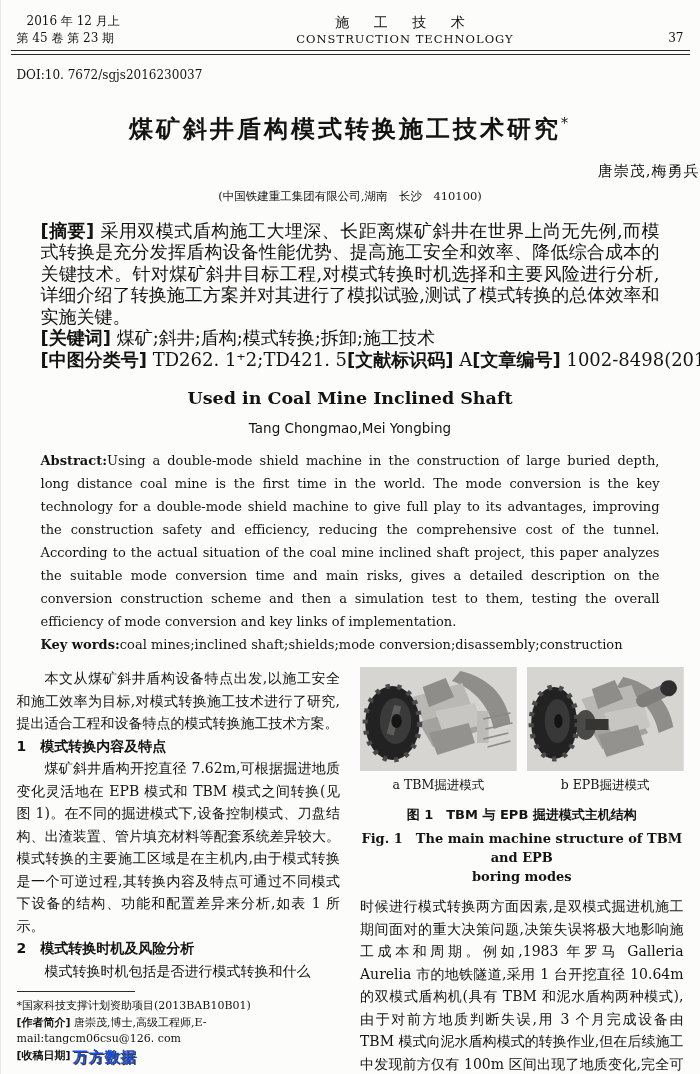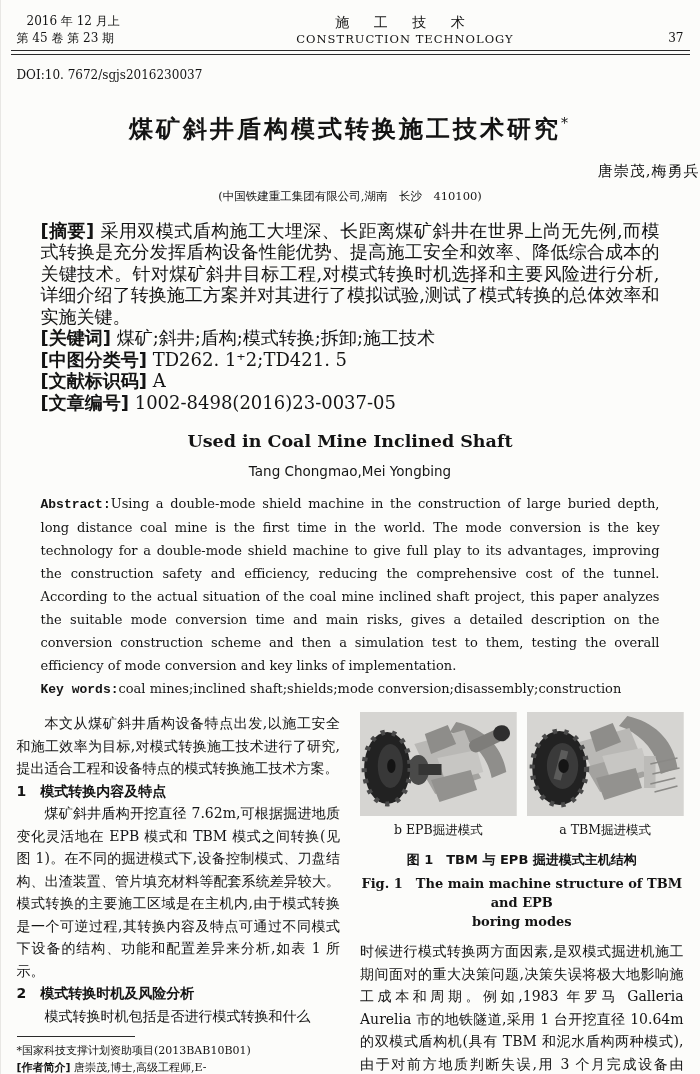--- a/index.html
+++ b/index.html
@@ -25,30 +25,30 @@
   .doi { margin:13px 0 0 16px; font-size:12px; }
   
   .title-cn { margin-top:26px; text-align:center; font-size:24px; font-weight:bold; letter-spacing:3px; line-height:30px; }
   .title-cn sup { font-size:14px; font-weight:normal; }
   .authors-cn { margin-top:18px; text-align:right; font-size:15px; letter-spacing:1px; }
   .affil-cn { margin-top:8px; text-align:center; font-size:11.5px; }
   
   .abs-cn { margin:16px 40px 0 40px; font-size:18px; line-height:21.5px; text-align:justify; }
   .abs-cn p { margin:0; }
   .lbl { font-family:"DejaVu Sans","Liberation Sans",sans-serif; font-weight:bold; }
-  .cls-line { display:flex; justify-content:space-between;flex-direction:column; }
+  .cls-line { display:flex; justify-content:space-between; }
   .cls-line span.seg { white-space:nowrap; }
   
   .title-en { margin-top:14px; text-align:center; font-weight:bold; font-size:17.5px; line-height:28px; }
   .authors-en { margin-top:8px; text-align:center; font-size:13.5px; font-family:"DejaVu Sans","Liberation Sans",sans-serif; }
   .affil-en { margin-top:7px; text-align:center; font-size:11.5px; font-style:italic; }
   
   .abs-en { margin:13px 40px 0 40px; font-size:13px; line-height:23px; text-align:justify; }
   .abs-en p { margin:0; }
-  .abs-en .blbl { font-weight:bold;font-family:Liberation Mono, monospace; }
+  .abs-en .blbl { font-weight:bold; }
   
   .columns { display:flex; gap:20px; margin:11px 16px 0 16px; }
   .col { flex:1; min-width:0; font-size:14px; line-height:22.5px; text-align:justify; }
   .col p { margin:0; }
   .col p.indent { text-indent:2em; }
   .sec-h { font-family:"DejaVu Sans","Liberation Sans",sans-serif; font-weight:bold; font-size:14px; margin:2px 0 2px 0; text-align:left; }
   
   .figures { display:flex; gap:10px; }
   .fig { flex:1; text-align:center; }
   .fig svg { display:block; width:100%; height:104px; }
@@ -131,42 +131,20 @@
           <p><span class="lbl">[收稿日期]</span><span class="watermark">万方数据</span></p>
         </div>
       </div>
     </div>
 
     <div class="col">
       <div class="figures">
         <div class="fig">
           <svg viewBox="0 0 150 104" preserveAspectRatio="none">
             <rect width="150" height="104" fill="#d6d5d2"></rect>
-            <path d="M92,10 C118,16 136,34 140,60 L126,66 C122,44 108,28 86,20 Z" fill="#8f8e8b"></path>
-            <polygon points="52,32 100,18 110,44 64,59" fill="#b9b8b5"></polygon>
-            <polygon points="58,57 104,44 116,66 72,82" fill="#a3a29f"></polygon>
-            <polygon points="62,22 84,13 92,32 68,42" fill="#8e8d8a"></polygon>
-            <polygon points="74,46 112,38 118,60 82,70" fill="#c7c6c3"></polygon>
-            <polygon points="68,68 106,58 112,78 76,90" fill="#93928f"></polygon>
-            <g transform="rotate(-26 122 30)">
-              <rect x="104" y="22" width="34" height="13" rx="6" fill="#7e7d7a"></rect>
-              <circle cx="138" cy="28" r="8" fill="#2e2e2e"></circle>
-            </g>
-            <ellipse cx="56" cy="58" rx="10" ry="15" fill="#4a4a49"></ellipse>
-            <rect x="56" y="52" width="22" height="11" fill="#353534"></rect>
-            <ellipse cx="26" cy="56" rx="22" ry="36" fill="#222222"></ellipse>
-            <ellipse cx="26" cy="56" rx="22" ry="36" fill="none" stroke="#4a4a4a" stroke-width="5" stroke-dasharray="4 7"></ellipse>
-            <ellipse cx="29" cy="54" rx="12" ry="22" fill="#383838"></ellipse>
-            <ellipse cx="30" cy="54" rx="4" ry="7" fill="#141414"></ellipse>
-          </svg>
-          <div class="fig-sub">b EPB掘进模式</div>
-        </div>
-        <div class="fig">
-          <svg viewBox="0 0 150 104" preserveAspectRatio="none">
-            <rect width="150" height="104" fill="#d6d5d2"></rect>
             <path d="M96,4 C122,10 140,28 144,56 L128,62 C124,40 110,22 88,14 Z" fill="#8f8e8b"></path>
             <polygon points="50,30 98,16 108,42 62,57" fill="#b9b8b5"></polygon>
             <polygon points="56,55 102,42 114,64 70,80" fill="#a3a29f"></polygon>
             <polygon points="60,20 82,11 90,30 66,40" fill="#8e8d8a"></polygon>
             <polygon points="72,44 110,36 116,58 80,68" fill="#c7c6c3"></polygon>
             <polygon points="66,66 104,56 110,76 74,88" fill="#93928f"></polygon>
             <rect x="112" y="44" width="11" height="32" fill="#bcbbb8"></rect>
             <g stroke="#8a8986" stroke-width="1.5" fill="none">
               <path d="M118,52 L144,46"></path>
                 <path d="M120,62 L146,56"></path>
@@ -174,20 +152,42 @@
                 <path d="M122,80 L144,74"></path>
             </g>
             <ellipse cx="31" cy="56" rx="26" ry="37" fill="#222222"></ellipse>
             <ellipse cx="31" cy="56" rx="26" ry="37" fill="none" stroke="#4a4a4a" stroke-width="5" stroke-dasharray="4 7"></ellipse>
             <ellipse cx="34" cy="54" rx="15" ry="23" fill="#3a3a3a"></ellipse>
             <rect x="29" y="38" width="7" height="30" fill="#5c5c5b" transform="rotate(14 32 53)"></rect>
             <ellipse cx="35" cy="54" rx="5" ry="7" fill="#151515"></ellipse>
           </svg>
           <div class="fig-sub">a TBM掘进模式</div>
         </div>
+        <div class="fig">
+          <svg viewBox="0 0 150 104" preserveAspectRatio="none">
+            <rect width="150" height="104" fill="#d6d5d2"></rect>
+            <path d="M92,10 C118,16 136,34 140,60 L126,66 C122,44 108,28 86,20 Z" fill="#8f8e8b"></path>
+            <polygon points="52,32 100,18 110,44 64,59" fill="#b9b8b5"></polygon>
+            <polygon points="58,57 104,44 116,66 72,82" fill="#a3a29f"></polygon>
+            <polygon points="62,22 84,13 92,32 68,42" fill="#8e8d8a"></polygon>
+            <polygon points="74,46 112,38 118,60 82,70" fill="#c7c6c3"></polygon>
+            <polygon points="68,68 106,58 112,78 76,90" fill="#93928f"></polygon>
+            <g transform="rotate(-26 122 30)">
+              <rect x="104" y="22" width="34" height="13" rx="6" fill="#7e7d7a"></rect>
+              <circle cx="138" cy="28" r="8" fill="#2e2e2e"></circle>
+            </g>
+            <ellipse cx="56" cy="58" rx="10" ry="15" fill="#4a4a49"></ellipse>
+            <rect x="56" y="52" width="22" height="11" fill="#353534"></rect>
+            <ellipse cx="26" cy="56" rx="22" ry="36" fill="#222222"></ellipse>
+            <ellipse cx="26" cy="56" rx="22" ry="36" fill="none" stroke="#4a4a4a" stroke-width="5" stroke-dasharray="4 7"></ellipse>
+            <ellipse cx="29" cy="54" rx="12" ry="22" fill="#383838"></ellipse>
+            <ellipse cx="30" cy="54" rx="4" ry="7" fill="#141414"></ellipse>
+          </svg>
+          <div class="fig-sub">b EPB掘进模式</div>
+        </div>
       </div>
       <div class="figcap-cn">图 1　TBM 与 EPB 掘进模式主机结构</div>
       <div class="figcap-en">
         <div>Fig. 1　The main machine structure of TBM and EPB</div>
         <div>boring modes</div>
       </div>
       <p class="right-para">时候进行模式转换两方面因素,是双模式掘进机施工期间面对的重大决策问题,决策失误将极大地影响施工成本和周期。例如,1983 年罗马 Galleria Aurelia 市的地铁隧道,采用 1 台开挖直径 10.64m 的双模式盾构机(具有 TBM 和泥水盾构两种模式),由于对前方地质判断失误,用 3 个月完成设备由 TBM 模式向泥水盾构模式的转换作业,但在后续施工中发现前方仅有 100m 区间出现了地质变化,完全可以通过采取辅助工法进行地质加固后再继</p>
     </div>
   </div>
 

